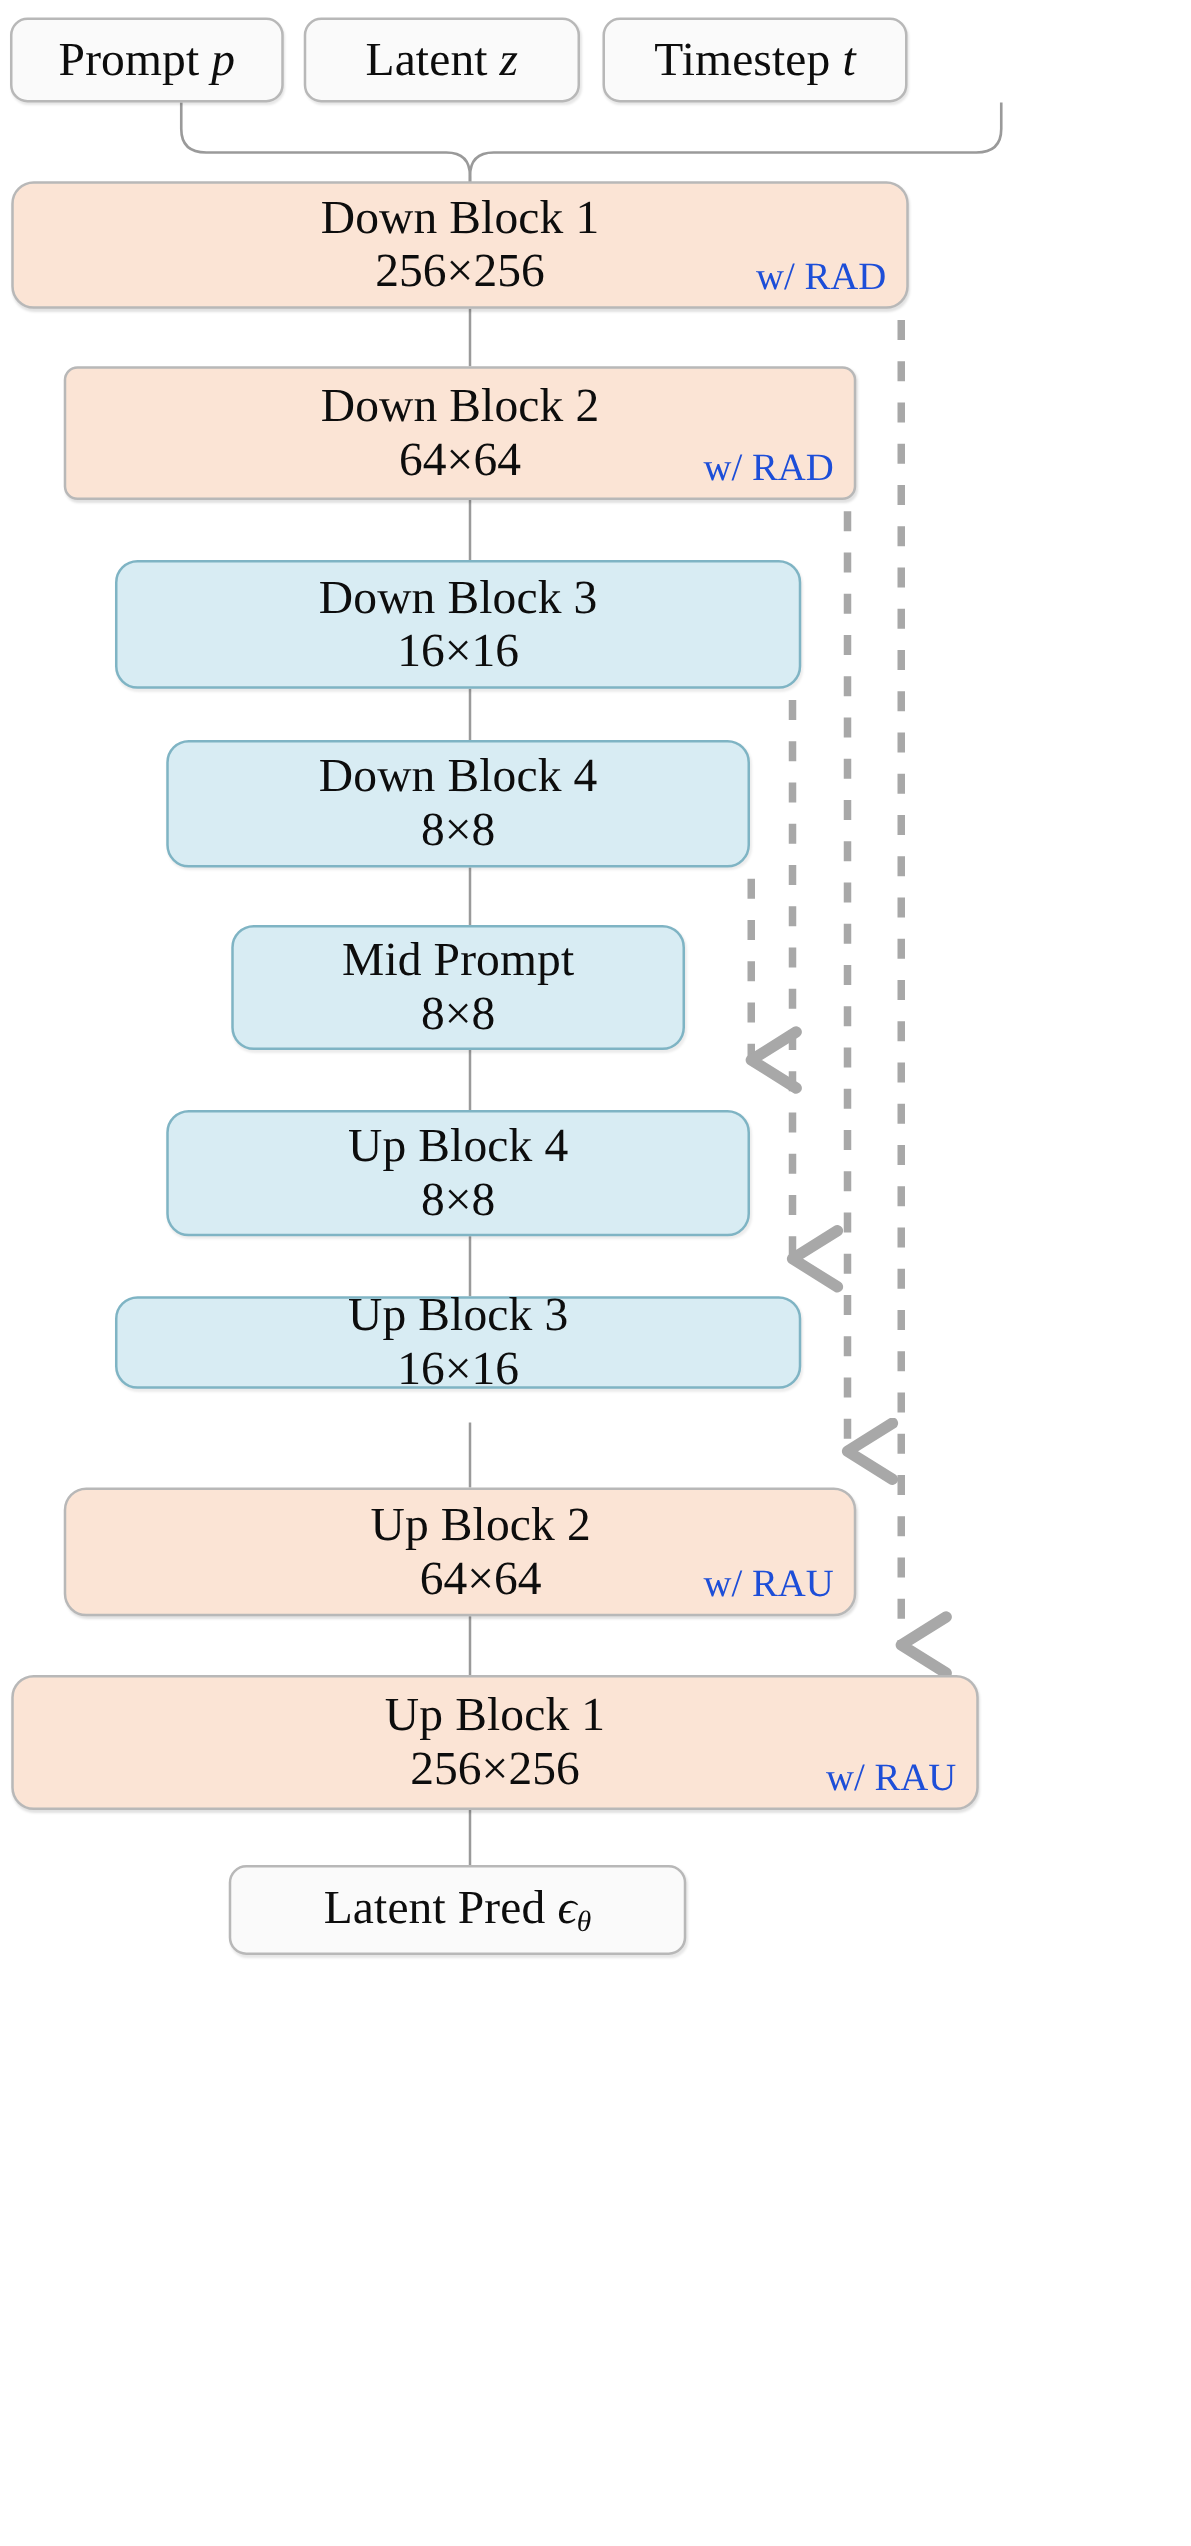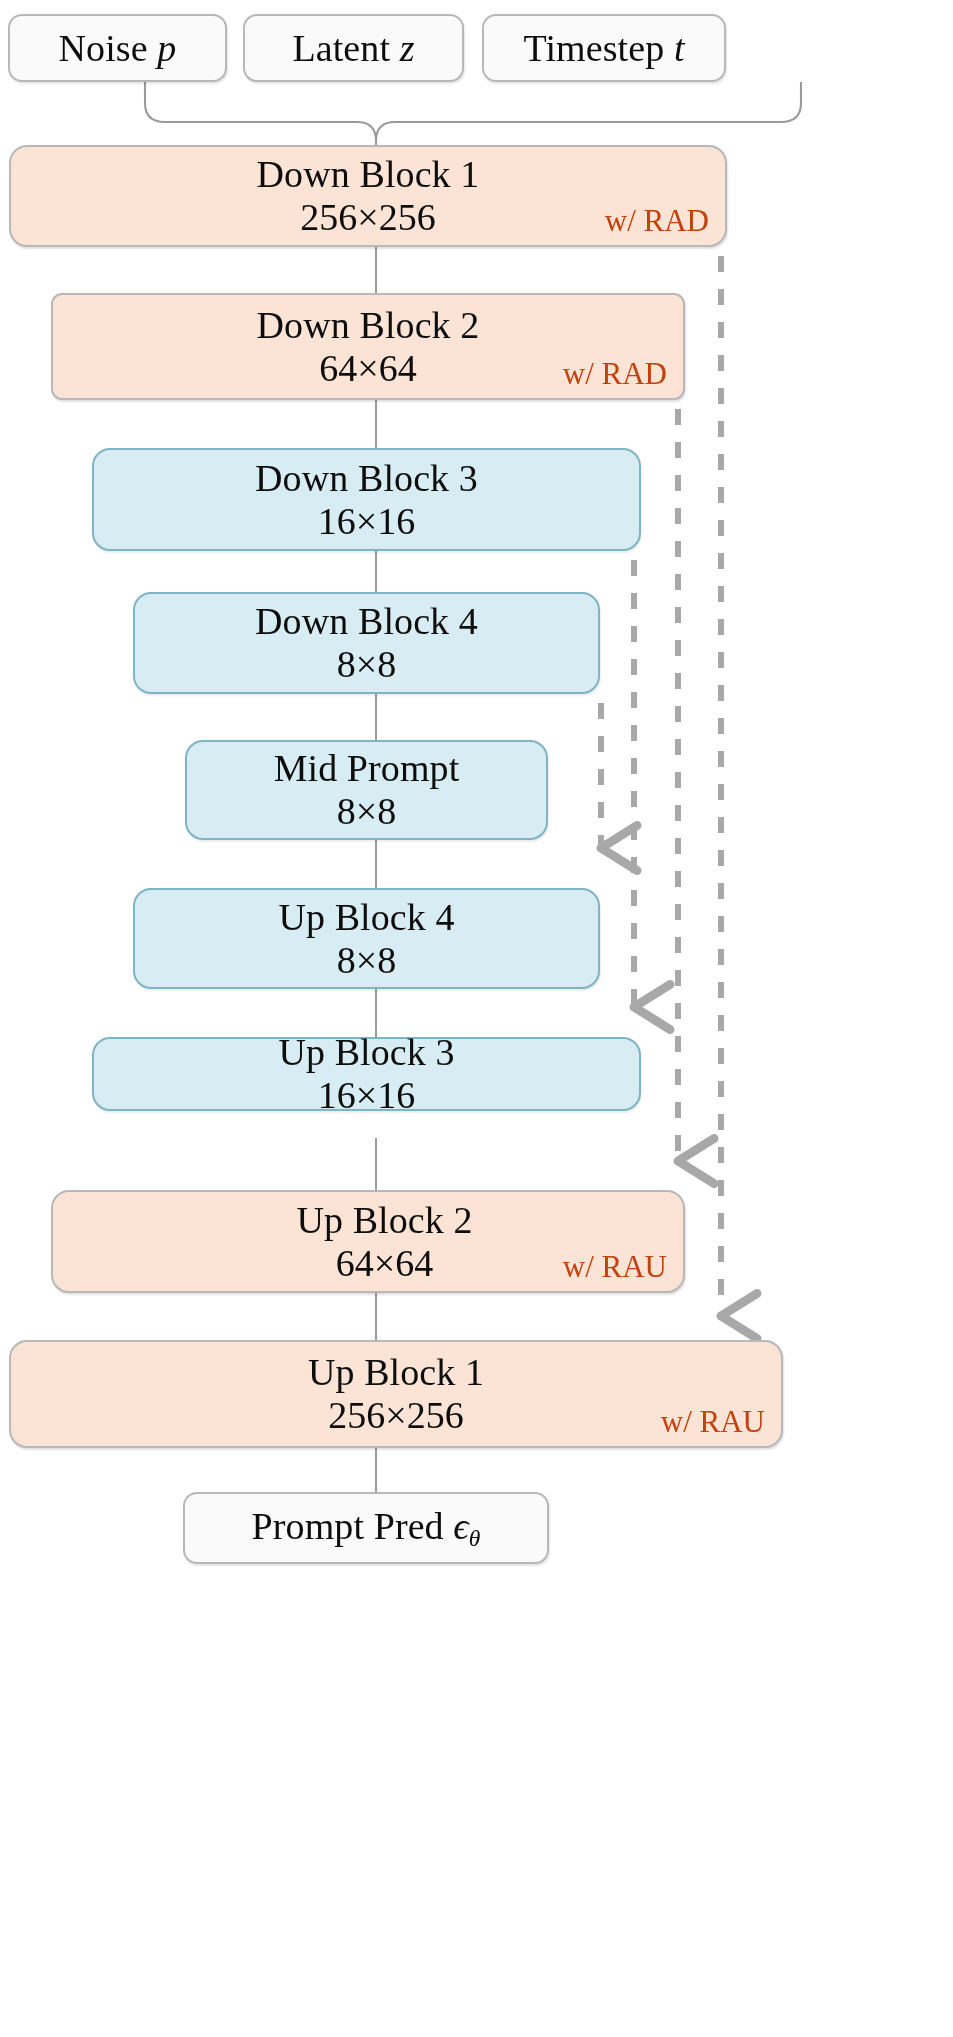--- a/index.html
+++ b/index.html
@@ -69,21 +69,21 @@
   .blue {
     background: #d8ecf3;
     border: 2.5px solid #7fb4c4;
     box-shadow: 1px 2px 2px rgba(0,0,0,0.08);
   }
   
   .tag {
     position: absolute;
     right: 16px;
     bottom: 9px;
-    color: #c2410c;
+    color: #1d4ed8;
     font-size: 31px;
     line-height: 1;
     white-space: nowrap;
   }
   .sub {
     font-size: 0.62em;
     vertical-align: -0.30em;
     font-style: italic;
   }
   .ital { font-style: italic; }
@@ -123,21 +123,21 @@
 
       <line x1="634" y1="560" x2="634" y2="1007" marker-end="url(#ah)"></line>
 
       <line x1="678" y1="409" x2="678" y2="1161" marker-end="url(#ah)"></line>
 
       <line x1="721" y1="256" x2="721" y2="1316" marker-end="url(#ah)"></line>
     </g>
   </svg>
 
   <div class="node pill" style="left:8px; top:14px; width:219px; height:68px;">
-    <div class="title"><span>Noise</span>&nbsp;<i class="ital">p</i></div>
+    <div class="title"><span>Prompt</span>&nbsp;<i class="ital">p</i></div>
   </div>
 
   <div class="node pill" style="left:243px; top:14px; width:221px; height:68px;">
     <div class="title"><span>Latent</span>&nbsp;<i class="ital">z</i></div>
   </div>
 
   <div class="node pill" style="left:482px; top:14px; width:244px; height:68px;">
     <div class="title"><span>Timestep</span>&nbsp;<i class="ital">t</i></div>
   </div>
 
@@ -184,16 +184,16 @@
     <div class="tag">w/ RAU</div>
   </div>
 
   <div class="node peach" style="left:9px; top:1340px; width:774px; height:108px;">
     <div class="title">Up Block 1</div>
     <div class="dims">256×256</div>
     <div class="tag">w/ RAU</div>
   </div>
 
   <div class="node pill" style="left:183px; top:1492px; width:366px; height:72px;">
-    <div class="title"><span>Prompt Pred</span>&nbsp;<i class="ital">ϵ</i><span class="sub">θ</span></div>
+    <div class="title"><span>Latent Pred</span>&nbsp;<i class="ital">ϵ</i><span class="sub">θ</span></div>
   </div>
 
 </div>
 
 </body></html>

